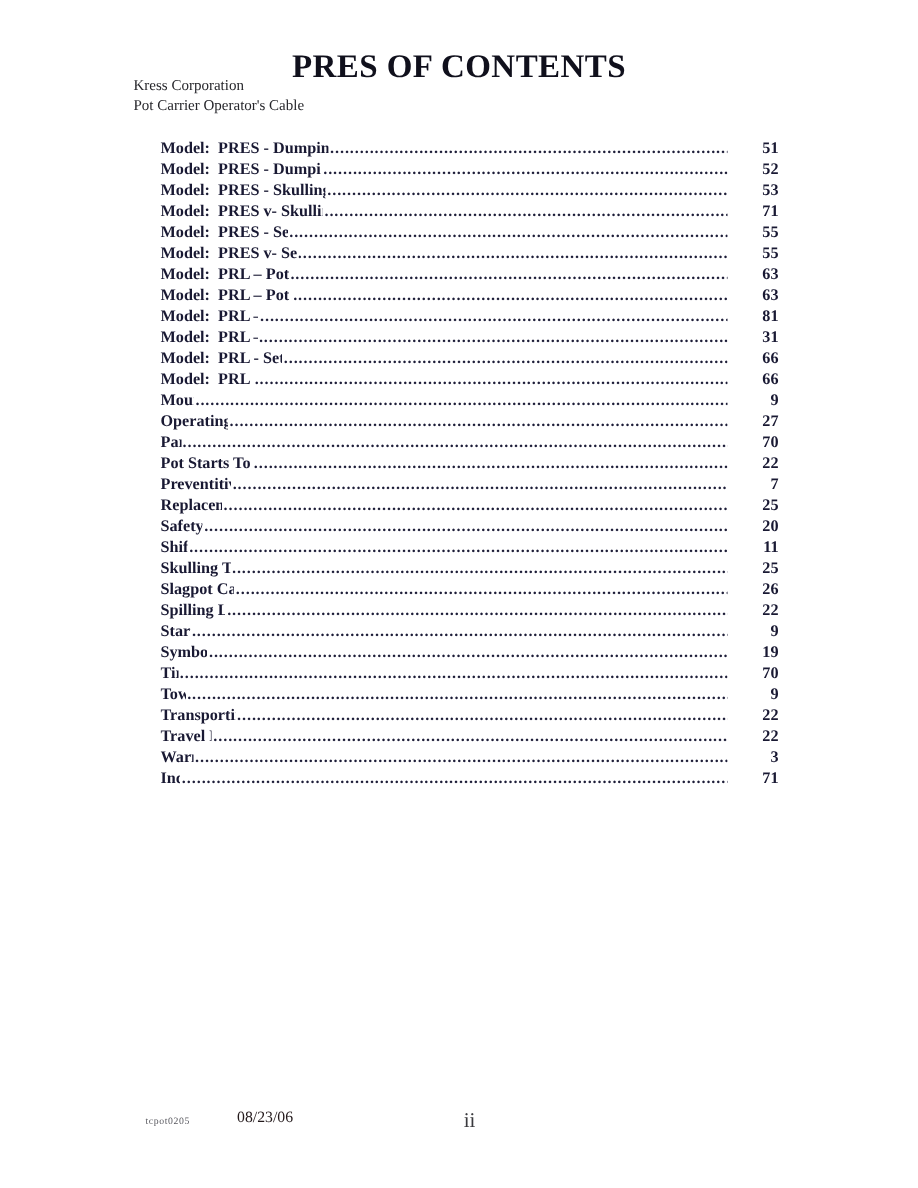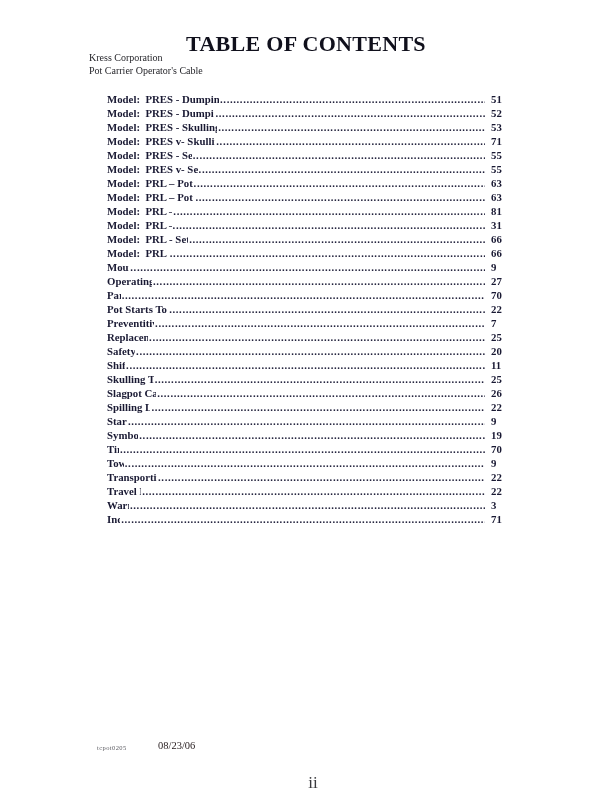--- a/index.html
+++ b/index.html
@@ -51,21 +51,21 @@
     min-width: 0;
     overflow: hidden;
     white-space: nowrap;
     letter-spacing: 0.6px;
     margin: 0 6px 0 1px;
     color: #1d1d38;
   }
   .toc-page {
     flex: 0 0 auto;
     width: 28px;
-    text-align: left;
+    text-align: right;
   }
   .footer-code {
     position: absolute;
     left: 97px; top: 744px;
     font-size: 6.5px;
     color: #5a5a60;
     font-family: "Liberation Serif", serif;
     letter-spacing: 0.4px;
   }
   .footer-date {
@@ -73,31 +73,30 @@
     left: 158px; top: 740px;
     font-size: 10.5px;
     color: #241a1c;
     text-align: right;
   }
   .footer-page {
     position: absolute;
     left: 298px; top: 740px;
     width: 30px;
     text-align: center;
-    font-size: 17px;
+    font-size: 14px;
     color: #3a3a3e;
-    margin-top: 33px;
   }
 </style>
 </head>
 <body>
 
 <div>
 
-  <div class="page-title">TABLE OF CONTENTS</div>
+  <div class="page-title">PRES OF CONTENTS</div>
 
   <div class="doc-header">
     <div>Kress Corporation</div>
     <div>Pot Carrier Operator's Cable</div>
   </div>
 
   <div class="toc">
 
       <div class="toc-row">
         <span class="toc-label">Model:  PRES - Dumping The Pot  Without Dump Assist Cylinder </span>

